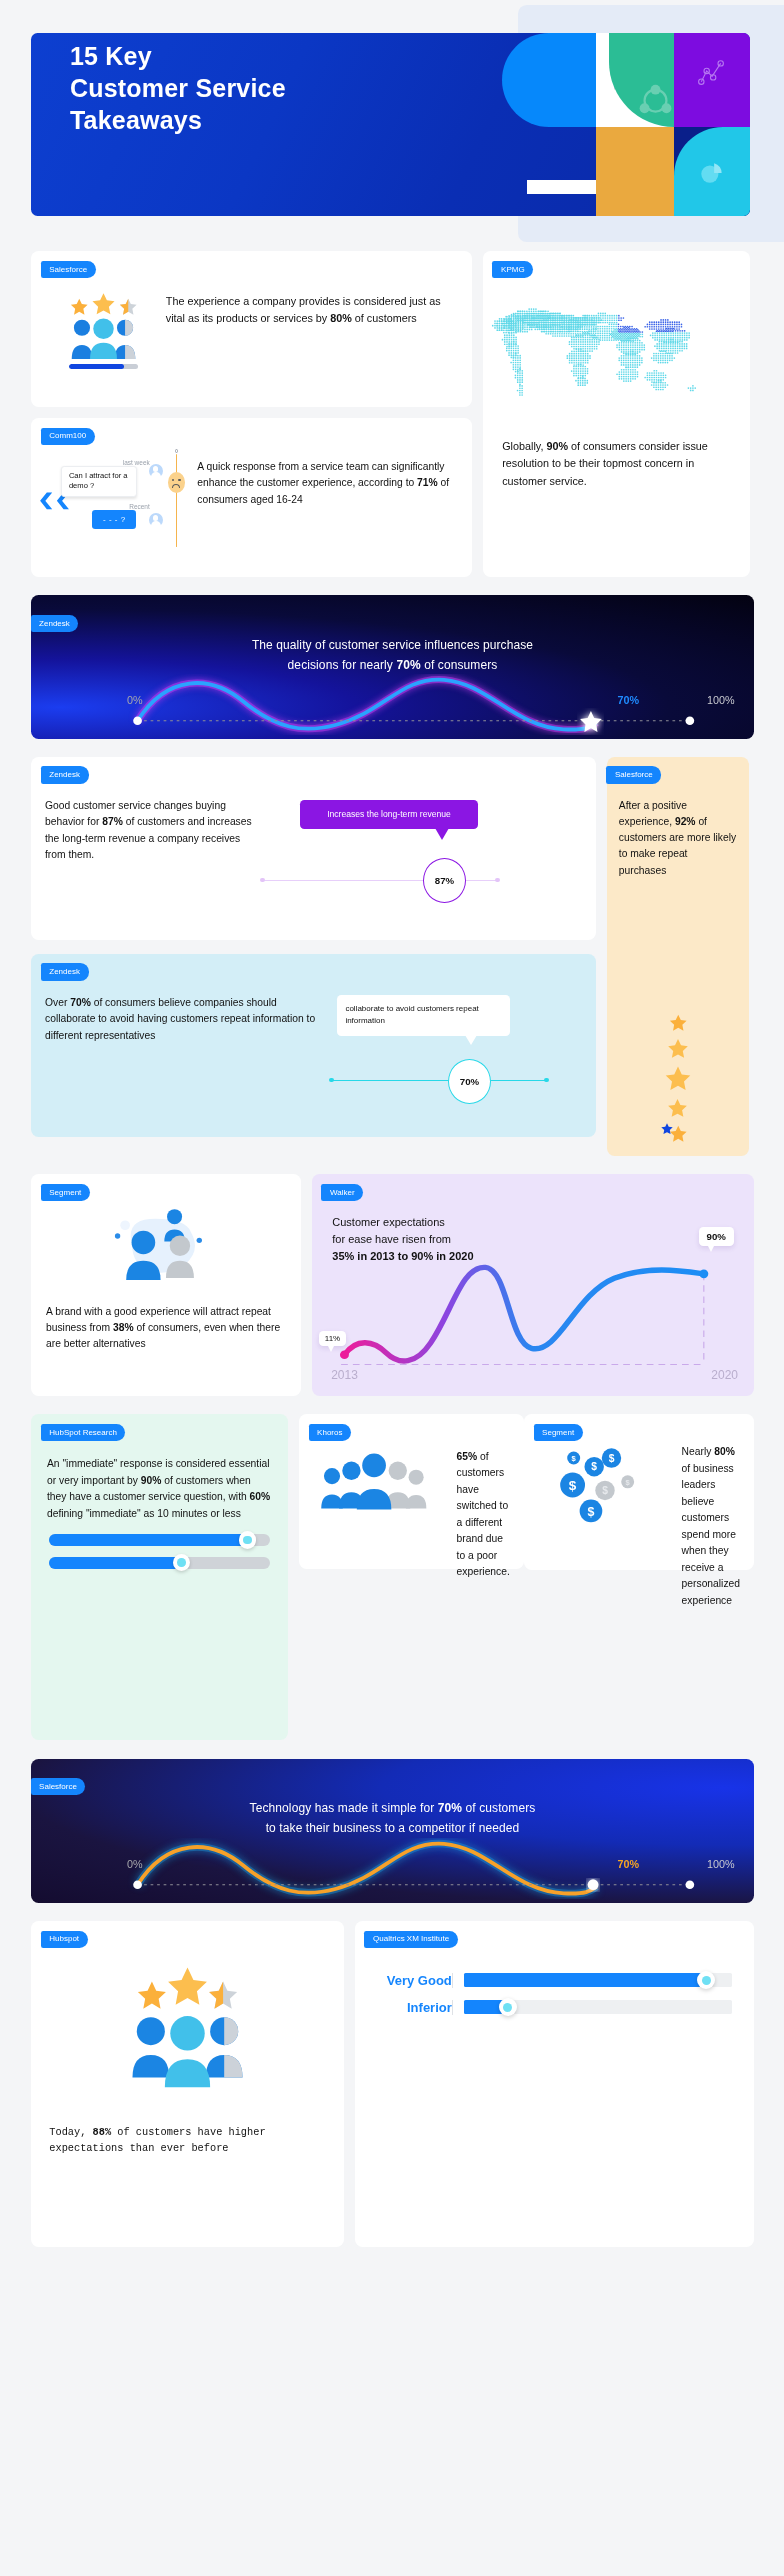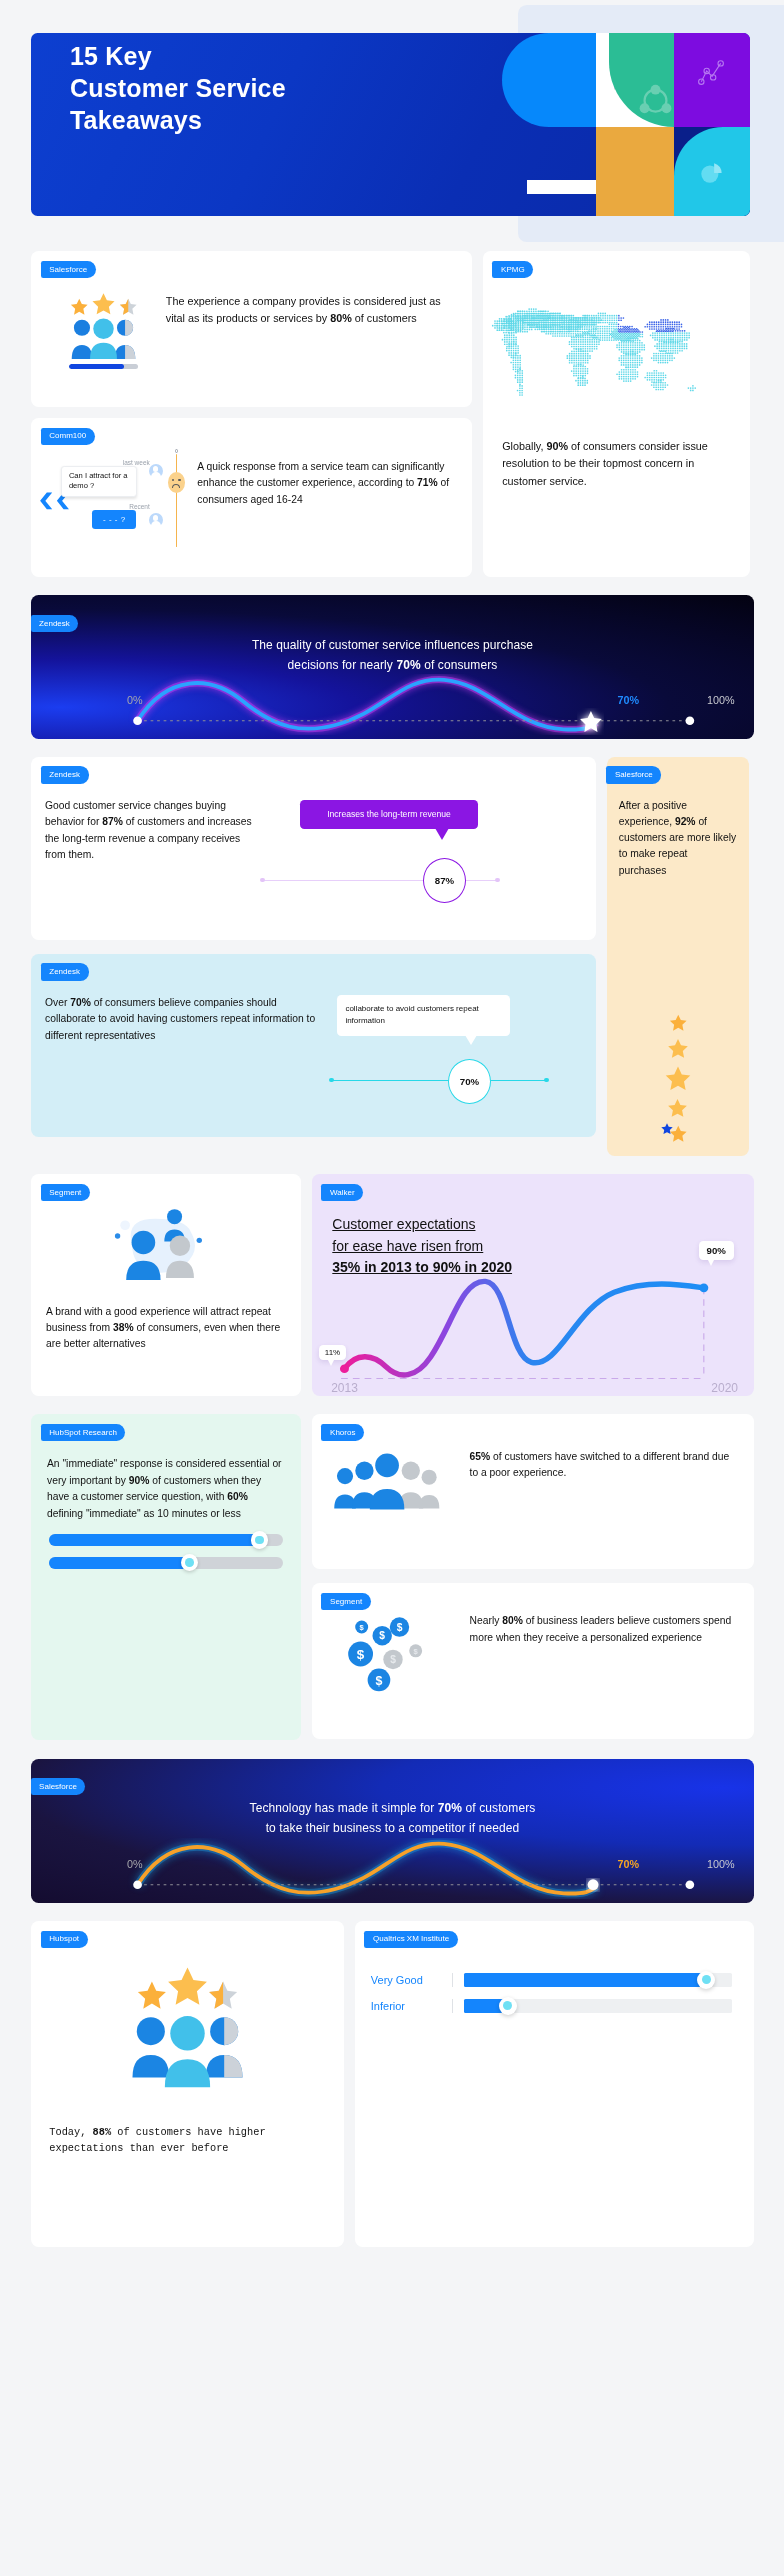--- a/index.html
+++ b/index.html
@@ -199,37 +199,37 @@
     content:""; position:absolute; left: 128px; bottom:-9.7px; border-left: 6.5px solid transparent;
     border-right: 6.5px solid transparent; border-top: 10.8px solid #fff;
   }
 
   
   .sec4 { display:flex; gap: 10.8px; padding: 0 31px; margin-top: 18.3px; }
   .card-seg { width: 270px; height: 222px; }
   .card-walker { flex:1; height: 222px; background:#ece3fb; }
   .seg-icon { height: 92px; display:flex; align-items:center; justify-content:center; margin-top: 3.2px;}
   .seg-text { padding: 7.6px 14px 0 15px; font-size: 10.3px; line-height:1.58; }
-  .walker-text { padding: 13px 0 0 20.5px; font-size: 14px; line-height:1.55;text-decoration:underline; }
+  .walker-text { padding: 13px 0 0 20.5px; font-size: 11px; line-height:1.55; }
   .walker-chart { position:relative; height: 124px; margin-top: -3.2px; }
   .chip {
     position:absolute; background:#fff; border-radius:4.3px; padding: 4.3px 7.6px; font-size:9.7px;
     box-shadow: 0 2.2px 5.4px rgba(80,40,140,.13); font-weight:bold; color:#111;
   }
   .chip.small { font-size: 8px; padding: 3.2px 5.4px; font-weight:normal;}
   .chip:after{
     content:""; position:absolute; left: 8.6px; bottom:-5.4px;
     border-left: 3.8px solid transparent; border-right: 3.8px solid transparent; border-top: 6.5px solid #fff;
   }
   .yr { position:absolute; bottom: 4.3px; font-size: 12px; color:#b9aecd; }
 
   
   .sec5 { display:flex; gap: 10.8px; padding: 0 31px; margin-top: 18.3px; }
   .card-hub { width: 270px; height: 326px; background:#e4f7ef; }
-  .sec5-right { flex:1; display:flex; flex-direction:column; gap: 14px; }
+  .sec5-right { flex:1; display:flex; flex-direction:row; }
   .card-kh { height: 155px; }
   .card-sg2 { height: 156px; }
   .hub-text { padding: 15px 16px 0 16px; font-size: 10.3px; line-height:1.6; }
   .slider-wrap { padding: 0 18.3px; margin-top: 12px; }
   .slider {
     position:relative; height: 12px; border-radius: 6px; background:#cfd3d8; margin-bottom: 10.8px;
   }
   .slider i { position:absolute; left:0; top:0; bottom:0; background:#1485fd; border-radius:6px; }
   .knob {
     position:absolute; top:-2.7px; width: 17.3px; height:17.3px; border-radius:50%; background:#fff;
@@ -241,21 +241,21 @@
   .kh-text { flex:1; font-size: 10.3px; line-height:1.6; padding-left: 3.2px; }
 
   
   .sec6 { display:flex; gap: 10.8px; padding: 0 31px; margin-top: 18.3px; }
   .card-hs { width: 313px; height: 326px; }
   .card-q { flex:1; height: 326px; }
   .hs-icon { height: 162px; display:flex; align-items:center; justify-content:center; }
   .hs-text { padding: 14px 18.3px 0 18.3px; font-size: 10.3px; line-height:1.6;font-family:Liberation Mono, monospace; }
   .q-rows { padding: 25px 21.6px 0 16px; }
   .q-row { display:flex; align-items:center; margin-bottom: 12px; }
-  .q-label { width: 81px; font-size: 11px; color:#1485fd; font-weight:normal; }
+  .q-label { width: 81px; font-size: 13px; color:#1485fd; font-weight:bold;text-align:right; }
   .q-div { width:0.5px; background:#dfe2e6; align-self:stretch; margin-right: 12px; }
   .q-bar { flex:1; position:relative; height: 14px; border-radius:1.6px; background:#eef0f2; }
   .q-bar i { position:absolute; left:0; top:0; bottom:0; background:#1485fd; border-radius:1.6px; }
   .q-knob {
     position:absolute; top:-2.2px; width: 18.3px; height:18.3px; border-radius:50%; background:#fff;
     box-shadow: 0 1.6px 4.3px rgba(0,0,0,.18); display:flex; align-items:center; justify-content:center;
   }
   .q-knob span { width:9.2px;height:9.2px;border-radius:50%;background:#6fe0f4;display:block;}
   .q-text { padding: 21.6px 21.6px 0 16px; font-size: 10.3px; line-height:1.6; }
 

